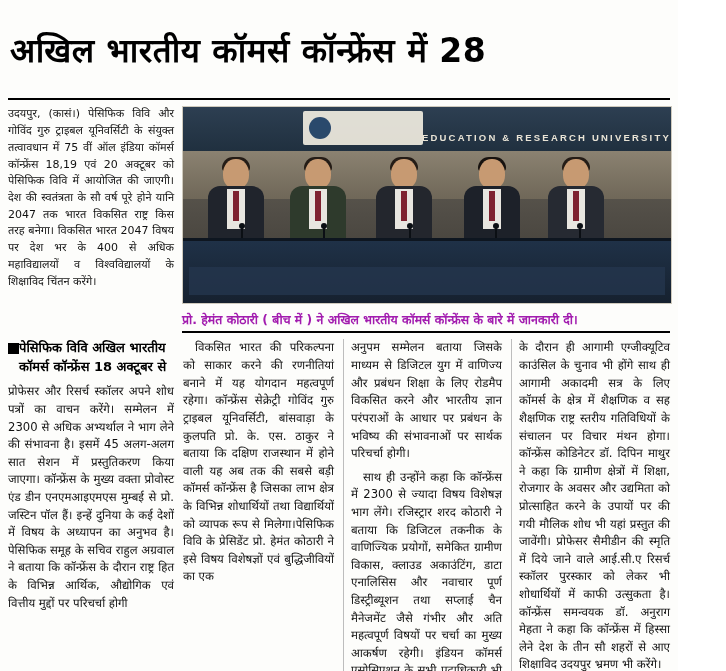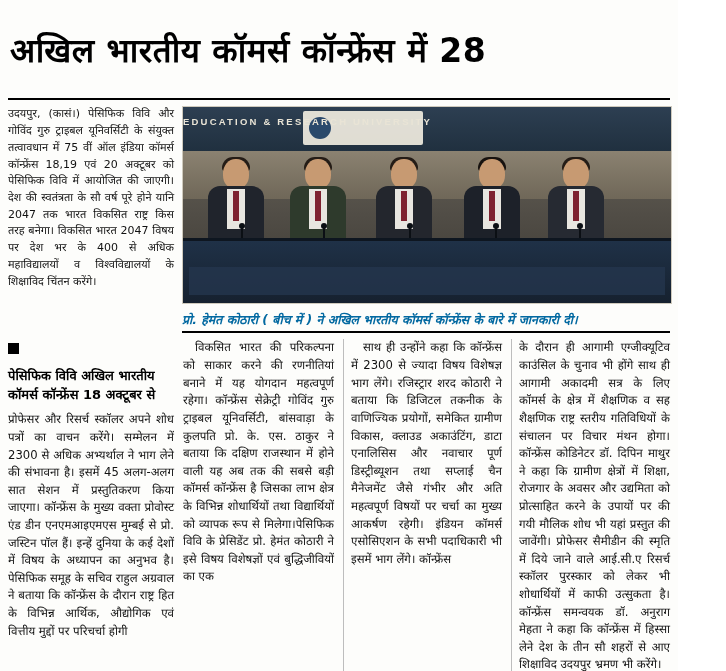--- a/index.html
+++ b/index.html
@@ -70,24 +70,24 @@
     border: 1px solid #cfcabd;
   }
   .banner {
     position: absolute;
     top: 0; left: 0; right: 0;
     height: 44px;
     background: linear-gradient(#2d3f52, #20303f);
   }
   .banner-text {
     position: absolute;
-    top: 9px;
+    top: 25px;
     left: 0;
     right: 0;
-    text-align: left;
+    text-align: right;
     color: #e9e4d6;
     font-size: 9.5px;
     letter-spacing: 2.2px;
     font-weight: bold;
     font-family: "Liberation Sans", sans-serif;
   }
   .banner-logo {
     position: absolute;
     top: 4px;
     left: 120px;
@@ -207,41 +207,39 @@
   .m2 { left: 140px; }
   .m3 { left: 226px; }
   .m4 { left: 312px; }
   .m5 { left: 396px; }
   
   .caption {
     margin-top: 5px;
     font-family: "DejaVu Sans", sans-serif;
     font-size: 12.4px;
     font-weight: bold;
-    color: #0369a1;
+    color: #a21caf;
     padding: 2px 0 3px 0;
     border-bottom: 2px solid #000;
-    font-style: italic;
   }
   
   .body-area {
     display: flex;
     gap: 9px;
     margin-top: 6px;
   }
   .col-left {
     width: 166px;
     flex: 0 0 166px;
   }
   .kicker {
     display: flex;
-    gap: 13px;
+    gap: 0;
     align-items: flex-start;
     margin-bottom: 7px;
-    flex-direction: column;
   }
   .kicker-square {
     width: 11px;
     height: 11px;
     background: #000;
     margin-top: 4px;
     flex: 0 0 11px;
   }
   .kicker-text {
     font-family: "DejaVu Sans", sans-serif;
@@ -356,20 +354,21 @@
         <div class="kicker-text">पेसिफिक विवि अखिल भारतीय कॉमर्स कॉन्फ्रेंस 18 अक्टूबर से</div>
       </div>
       <div class="col-text">प्रोफेसर और रिसर्च स्कॉलर अपने शोध पत्रों का वाचन करेंगे। सम्मेलन में 2300 से अधिक अभ्यर्थाल ने भाग लेने की संभावना है। इसमें 45 अलग-अलग सात सेशन में प्रस्तुतिकरण किया जाएगा। कॉन्फ्रेंस के मुख्य वक्ता प्रोवोस्ट एंड डीन एनएमआइएमएस मुम्बई से प्रो. जस्टिन पॉल हैं। इन्हें दुनिया के कई देशों में विषय के अध्यापन का अनुभव है। पेसिफिक समूह के सचिव राहुल अग्रवाल ने बताया कि कॉन्फ्रेंस के दौरान राष्ट्र हित के विभिन्न आर्थिक, औद्योगिक एवं वित्तीय मुद्दों पर परिचर्चा होगी</div>
     </div>
 
     <div class="col first-col col-text">
       <p class="indent">विकसित भारत की परिकल्पना को साकार करने की रणनीतियां बनाने में यह योगदान महत्वपूर्ण रहेगा। कॉन्फ्रेंस सेक्रेट्री गोविंद गुरु ट्राइबल यूनिवर्सिटी, बांसवाड़ा के कुलपति प्रो. के. एस. ठाकुर ने बताया कि दक्षिण राजस्थान में होने वाली यह अब तक की सबसे बड़ी कॉमर्स कॉन्फ्रेंस है जिसका लाभ क्षेत्र के विभिन्न शोधार्थियों तथा विद्यार्थियों को व्यापक रूप से मिलेगा।पेसिफिक विवि के प्रेसिडेंट प्रो. हेमंत कोठारी ने इसे विषय विशेषज्ञों एवं बुद्धिजीवियों का एक</p>
     </div>
 
     <div class="col col-text">
+      <p>अनुपम सम्मेलन बताया जिसके माध्यम से डिजिटल युग में वाणिज्य और प्रबंधन शिक्षा के लिए रोडमैप विकसित करने और भारतीय ज्ञान परंपराओं के आधार पर प्रबंधन के भविष्य की संभावनाओं पर सार्थक परिचर्चा होगी।</p>
       <p class="indent">साथ ही उन्होंने कहा कि कॉन्फ्रेंस में 2300 से ज्यादा विषय विशेषज्ञ भाग लेंगे। रजिस्ट्रार शरद कोठारी ने बताया कि डिजिटल तकनीक के वाणिज्यिक प्रयोगों, समेकित ग्रामीण विकास, क्लाउड अकाउंटिंग, डाटा एनालिसिस और नवाचार पूर्ण डिस्ट्रीब्यूशन तथा सप्लाई चैन मैनेजमेंट जैसे गंभीर और अति महत्वपूर्ण विषयों पर चर्चा का मुख्य आकर्षण रहेगी। इंडियन कॉमर्स एसोसिएशन के सभी पदाधिकारी भी इसमें भाग लेंगे। कॉन्फ्रेंस</p>
     </div>
 
     <div class="col col-text">
       <p>के दौरान ही आगामी एग्जीक्यूटिव काउंसिल के चुनाव भी होंगे साथ ही आगामी अकादमी सत्र के लिए कॉमर्स के क्षेत्र में शैक्षणिक व सह शैक्षणिक राष्ट्र स्तरीय गतिविधियों के संचालन पर विचार मंथन होगा। कॉन्फ्रेंस कोडिनेटर डॉ. दिपिन माथुर ने कहा कि ग्रामीण क्षेत्रों में शिक्षा, रोजगार के अवसर और उद्यमिता को प्रोत्साहित करने के उपायों पर की गयी मौलिक शोध भी यहां प्रस्तुत की जावेंगी। प्रोफेसर सैमीडीन की स्मृति में दिये जाने वाले आई.सी.ए रिसर्च स्कॉलर पुरस्कार को लेकर भी शोधार्थियों में काफी उत्सुकता है। कॉन्फ्रेंस समन्वयक डॉ. अनुराग मेहता ने कहा कि कॉन्फ्रेंस में हिस्सा लेने देश के तीन सौ शहरों से आए शिक्षाविद उदयपुर भ्रमण भी करेंगे।</p>
     </div>
 
   </div>
 </div>
 

